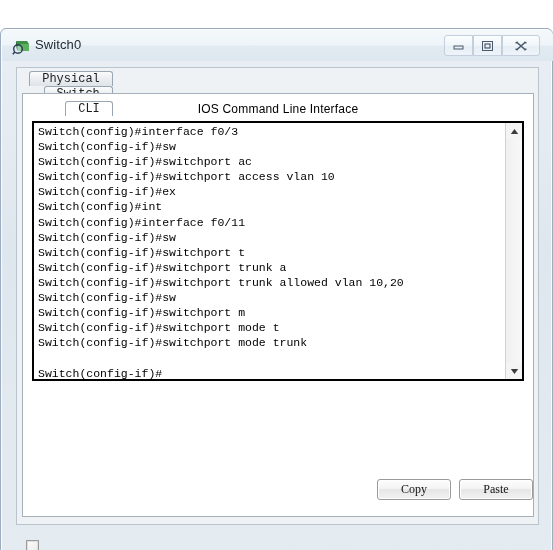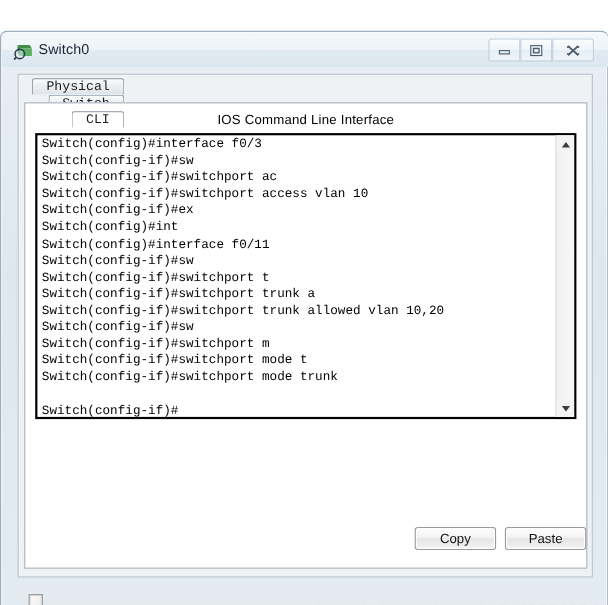--- a/index.html
+++ b/index.html
@@ -219,21 +219,21 @@
   
   .action-btn {
     position: absolute;
     top: 385px;
     width: 74px;
     height: 21px;
     box-sizing: border-box;
     background: linear-gradient(to bottom, #fdfdfd 0%, #f3f3f3 48%, #e6e6e6 50%, #f2f2f2 100%);
     border: 1px solid #9a9a9a;
     border-radius: 3px;
-    font-family: Liberation Sans, sans-serif;
+    font-family: Liberation Serif, serif;
     font-size: 12px;
     color: #121212;
     display: flex;
     align-items: center;
     justify-content: center;
     cursor: default;
     box-shadow: inset 0 0 0 1px #ffffff;
   }
   #btn-copy  { left: 354px; }
   #btn-paste { left: 436px; }

